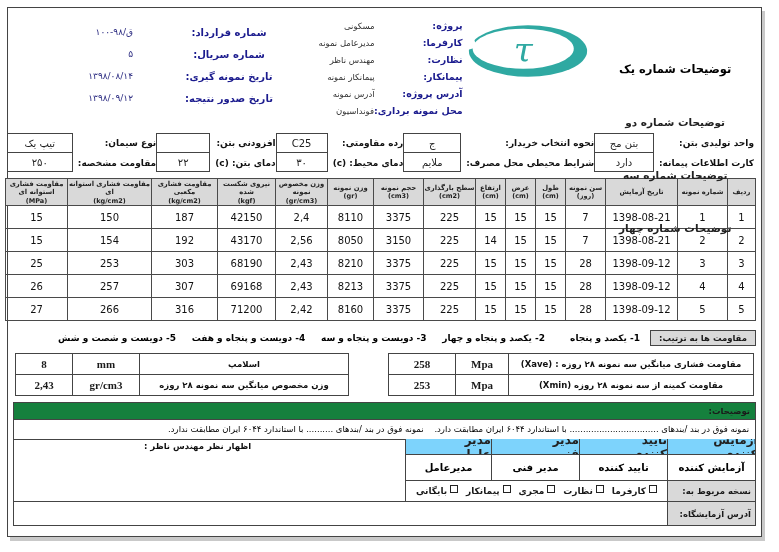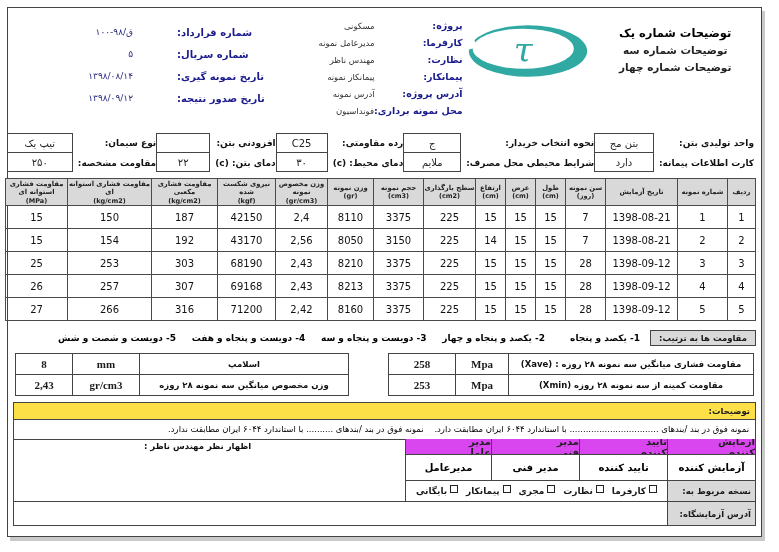--- a/index.html
+++ b/index.html
@@ -2,30 +2,30 @@
 <html lang="fa" dir="rtl"><head>
 <meta charset="utf-8">
 <style>
   html,body{margin:0;padding:0;background:#ffffff;}
   body{width:779px;height:552px;position:relative;font-family:"DejaVu Sans",sans-serif;color:#1a1a1a;overflow:hidden;}
   .sheet{position:absolute;left:7px;top:7px;width:755px;height:530px;border:1px solid #444;
          box-shadow:3px 4px 0 0 #c9c9c9, inset 0 0 0 1px #fdfdfd;background:#fff;padding:5px 5px 0 5px;box-sizing:border-box;direction:rtl;}
   
   .hdr{display:flex;height:116px;}
   .notes{width:162px;padding-top:12px;text-align:center;}
-  .note-line{font-size:10.5px;font-weight:bold;line-height:17px;color:#222;}
+  .note-line{font-size:10.5px;font-weight:bold;line-height:17px;color:#222;margin-top:36px;}
   .note-line.first{font-size:11.5px;color:#000;}
   .logo-wrap{width:132px;display:flex;align-items:flex-start;justify-content:center;padding-top:10px;}
   .proj{width:182px;padding-top:4px;}
   .proj-row{display:flex;height:17px;align-items:center;}
   .proj-row .lbl{min-width:88px;font-size:9.5px;font-weight:bold;color:#1b1b8e;text-align:right;}
   .proj-row .val{width:90px;font-size:8.5px;color:#333;text-align:right;}
   .contract{flex:1;padding-top:8px;}
   .con-row{display:flex;height:22px;align-items:center;}
-  .con-row .lbl{width:104px;font-size:10px;font-weight:bold;color:#1b1b8e;text-align:left;}
+  .con-row .lbl{width:104px;font-size:10px;font-weight:bold;color:#1b1b8e;text-align:center;}
   .con-row .val{width:120px;margin-right:44px;font-size:9px;color:#2a2a80;text-align:right;}
   
   .specs{display:flex;margin:4px 2px 6px 2px;justify-content:space-between;}
   .pair{display:flex;align-items:stretch;}
   .lblcol{display:flex;flex-direction:column;justify-content:space-between;padding-left:5px;}
   .plabel{height:19px;display:flex;align-items:center;font-size:9px;font-weight:bold;color:#111;white-space:nowrap;}
   .boxcol{display:flex;flex-direction:column;}
   .pbox{height:18px;border:1px solid #444;display:flex;align-items:center;justify-content:center;font-size:10px;color:#222;background:#fff;}
   .pbox + .pbox{margin-top:-1px;}
   .pair.p1 .pbox{width:58px;} .pair.p2 .pbox{width:56px;} .pair.p3 .pbox{width:50px;}
@@ -44,46 +44,47 @@
   .summary{display:flex;justify-content:space-between;margin:2px 2px 6px 2px;}
   table.sum{border-collapse:collapse;direction:rtl;}
   table.sum td{border:1px solid #444;height:20px;text-align:center;padding:0 4px;}
   td.sum-label{font-size:8.5px;font-weight:bold;color:#111;}
   td.sum-unit{font-family:"Liberation Serif",serif;font-weight:bold;font-size:11px;direction:ltr;}
   td.sum-value{font-family:"Liberation Serif",serif;font-weight:bold;font-size:11px;direction:ltr;}
   .sum-right .sum-label{width:236px;} .sum-right .sum-unit{width:44px;} .sum-right .sum-value{width:58px;}
   .sum-left  .sum-label{width:200px;margin-top:15px;} .sum-left  .sum-unit{width:58px;} .sum-left  .sum-value{width:48px;}
   
   .remarks{border:1px solid #444;}
-  .remarks-head{background:#fde047;border-bottom:1px solid #444;font-size:8.5px;font-weight:bold;padding:2px 5px;height:12px;line-height:12px;}
+  .remarks-head{background:#15803d;border-bottom:1px solid #444;font-size:8.5px;font-weight:bold;padding:2px 5px;height:12px;line-height:12px;}
   .remarks-body{font-size:8.5px;font-weight:normal;padding:3px 6px;height:13px;line-height:13px;color:#000;white-space:nowrap;overflow:hidden;}
   
   .sig{display:grid;grid-template-columns:88px 88px 88px 86px 1fr;grid-template-rows:16px 26px 21px 23px;
        border:1px solid #444;border-top:none;margin-top:-1px;direction:rtl;}
   .sig > div{border-right:none;box-sizing:border-box;overflow:hidden;}
   .cell{border-left:1px solid #444;border-bottom:1px solid #444;display:flex;align-items:center;justify-content:center;}
-  .role{background:#d946ef;font-size:10px;font-weight:bold;color:#222;padding-left:48px;}
+  .role{background:#7dd3fc;font-size:12px;font-weight:bold;color:#222;padding-left:48px;}
   .name{font-size:10px;font-weight:bold;color:#000;}
   .copy-label{background:#d9d9d9;font-size:8.5px;font-weight:bold;justify-content:flex-start;padding-right:4px;}
   .copy-opts{grid-column:2 / span 3;border-left:1px solid #444;border-bottom:1px solid #444;display:flex;align-items:center;justify-content:space-around;padding:0 6px;}
   .opt{font-size:9px;font-weight:bold;display:flex;align-items:center;}
   .chk{display:inline-block;width:6px;height:6px;border:1px solid #222;margin-left:3px;margin-bottom:5px;background:#fff;}
   .observer{grid-column:5;grid-row:1 / span 3;border-bottom:1px solid #444;font-size:8.5px;font-weight:bold;
             text-align:left;padding:2px 10px 0 130px;color:#111;}
   .addr-label{grid-row:4;background:#d9d9d9;font-size:8.5px;font-weight:bold;justify-content:flex-start;padding-right:4px;border-bottom:none;}
   .addr-space{grid-column:2 / span 4;grid-row:4;border-left:none;}
 </style>
 </head>
 <body>
 
 <div class="sheet">
 
   <div class="hdr">
     <div class="notes">
       <div class="note-line first">توضیحات شماره یک</div>
+      <div class="note-line">توضیحات شماره دو</div>
       <div class="note-line">توضیحات شماره سه</div>
       <div class="note-line">توضیحات شماره چهار</div>
     </div>
     <div class="logo-wrap">
       <svg width="124" height="58" viewBox="0 0 130 60">
         <ellipse cx="65" cy="29" rx="62" ry="27" fill="#2fa9a2"></ellipse>
         <ellipse cx="60" cy="26.5" rx="53" ry="21" fill="#ffffff"></ellipse>
         <rect x="-2" y="18" width="12" height="9" fill="#ffffff" transform="rotate(-18 4 22)"></rect>
         <text x="60" y="41" font-size="36" font-style="italic" font-family="DejaVu Serif, serif" fill="#2fa9a2" text-anchor="middle">τ</text>
       </svg>

